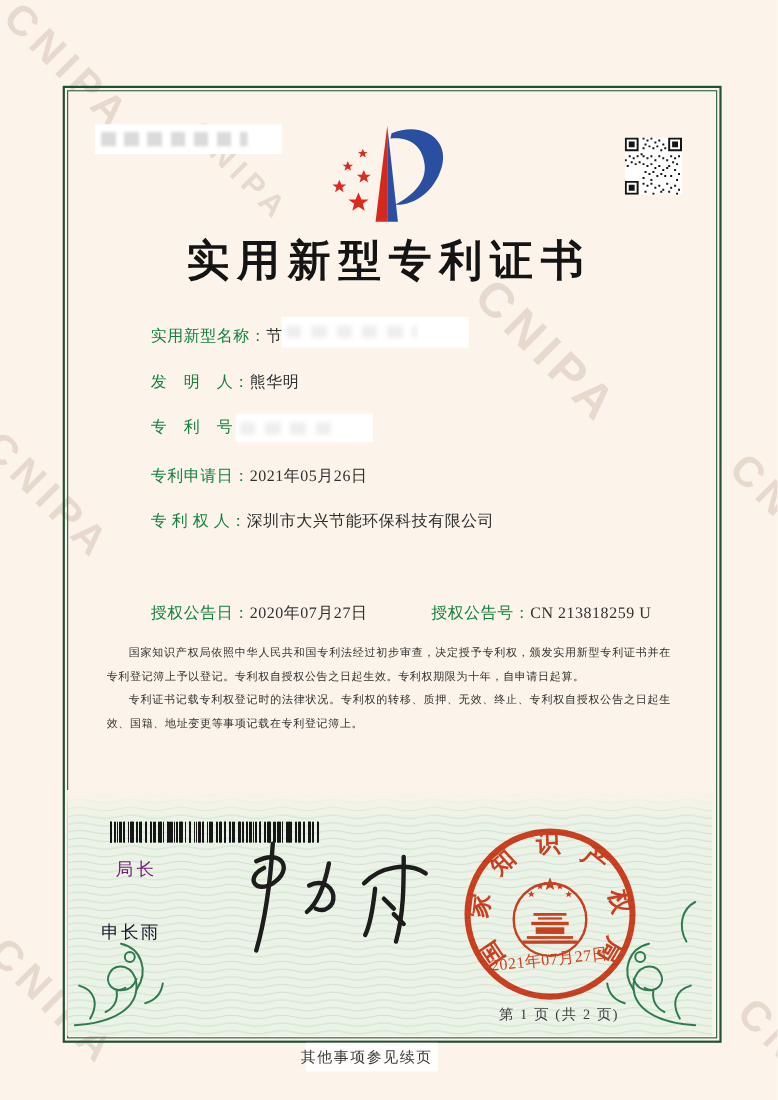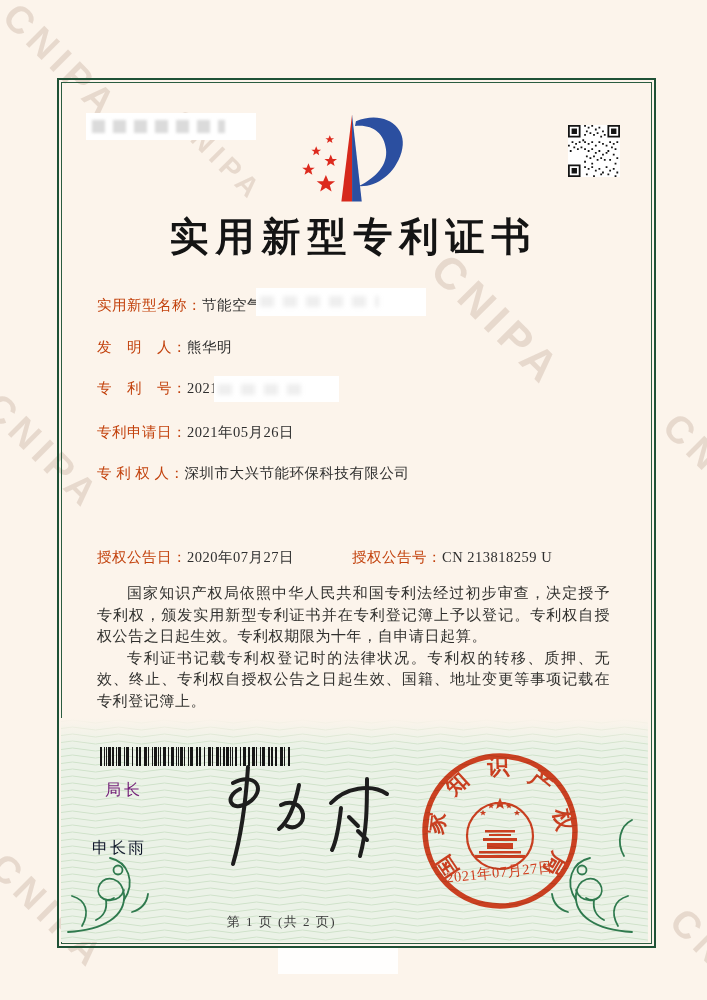--- a/index.html
+++ b/index.html
@@ -19,28 +19,28 @@
   .qr{position:absolute;left:568px;top:125px;z-index:3;}
   .certno-box{position:absolute;left:86px;top:113px;width:170px;height:27px;background:#ffffff;z-index:3;}
   .certno-box .smear{position:absolute;left:6px;top:7px;width:78%;height:13px;
       background:repeating-linear-gradient(90deg,rgba(150,150,150,.35) 0 13px,rgba(150,150,150,0) 13px 21px);
       filter:blur(1.5px);}
   .title{position:absolute;left:0;top:210px;width:707px;text-align:center;font-size:39px;font-weight:bold;
       letter-spacing:7px;color:#141414;z-index:4;}
 
   
   .row{position:absolute;left:97px;font-size:14.5px;color:#333;letter-spacing:0.5px;z-index:4;white-space:nowrap;}
-  .row .lbl{color:#c2410c;}
+  .row .lbl{color:#15803d;margin-left:40px;}
   .row .val{color:#2e2e2e;}
   .redact{position:absolute;background:#ffffff;z-index:5;}
   .redact .smear{position:absolute;left:4px;top:8px;width:70%;height:11px;
       background:repeating-linear-gradient(90deg,rgba(160,160,160,.18) 0 14px,rgba(160,160,160,0) 14px 23px);
       filter:blur(2px);}
 
-  .paras{position:absolute;left:97px;top:583px;width:513px;font-size:15px;line-height:21.5px;color:#30302e;
+  .paras{position:absolute;left:97px;top:583px;width:513px;font-size:10px;line-height:21.5px;color:#30302e;
       letter-spacing:0.6px;z-index:4;text-align:justify;}
   .paras p{margin:0;text-indent:2em;}
 
   
   .greenarea{position:absolute;left:61px;top:718px;width:587px;height:224px;z-index:3;overflow:hidden;}
   .greenarea .waves{position:absolute;inset:0;}
   .greenarea .fade{position:absolute;left:0;right:0;top:0;height:28px;
       background:linear-gradient(180deg,#fcf4eb 0%,rgba(252,244,235,0) 100%);}
   .flourish{position:absolute;z-index:4;}
   .fl-left{left:62px;top:812px;}
@@ -50,21 +50,21 @@
       background:
         repeating-linear-gradient(90deg,#161616 0 1.5px,transparent 1.5px 4px),
         repeating-linear-gradient(90deg,#161616 0 2px,transparent 2px 9px),
         repeating-linear-gradient(90deg,#161616 0 1px,transparent 1px 6.5px);}
   .director-title{position:absolute;left:105px;top:780px;font-size:16px;color:#701a75;letter-spacing:3px;z-index:5;
       font-family:Liberation Mono, monospace;}
   .director-name{position:absolute;left:92px;top:838px;font-size:16px;color:#0f172a;letter-spacing:2px;z-index:5;
       font-family:Liberation Sans, sans-serif;}
   .signature{position:absolute;left:195px;top:763px;z-index:5;}
   .seal{position:absolute;left:415px;top:746px;z-index:6;mix-blend-mode:multiply;opacity:0.96;}
-  .pagenum{position:absolute;left:0;top:913px;width:563px;text-align:center;font-size:13px;color:#3c3c3c;
+  .pagenum{position:absolute;left:0;top:913px;width:563px;text-align:right;font-size:13px;color:#3c3c3c;
       letter-spacing:1.5px;z-index:5;}
 
   .note-box{position:absolute;left:278px;top:948px;width:120px;height:26px;background:rgba(255,255,255,0.9);z-index:3;}
   .note{position:absolute;left:0;top:952px;width:667px;text-align:center;font-size:13.5px;color:#3a3a3a;
       letter-spacing:1.5px;z-index:4;}
 </style>
 </head>
 <body>
 
 <div class="page">
@@ -226,14 +226,15 @@
       <rect x="72" y="97" width="26" height="6"></rect>
       <rect x="64" y="105" width="42" height="2.5"></rect>
       <rect x="60" y="109" width="50" height="3"></rect>
     </g>
     <text x="85" y="131" text-anchor="middle" transform="rotate(-6 85 131)" font-size="14.5" letter-spacing="0.5" fill="#e23a18" font-family="Liberation Serif, DejaVu Serif, serif">2021年07月27日</text>
   </svg>
 
   <div class="pagenum">第 1 页 (共 2 页)</div>
 
   <div class="note-box"></div>
+  <div class="note">其他事项参见续页</div>
 
 </div>
 
 </body></html>

